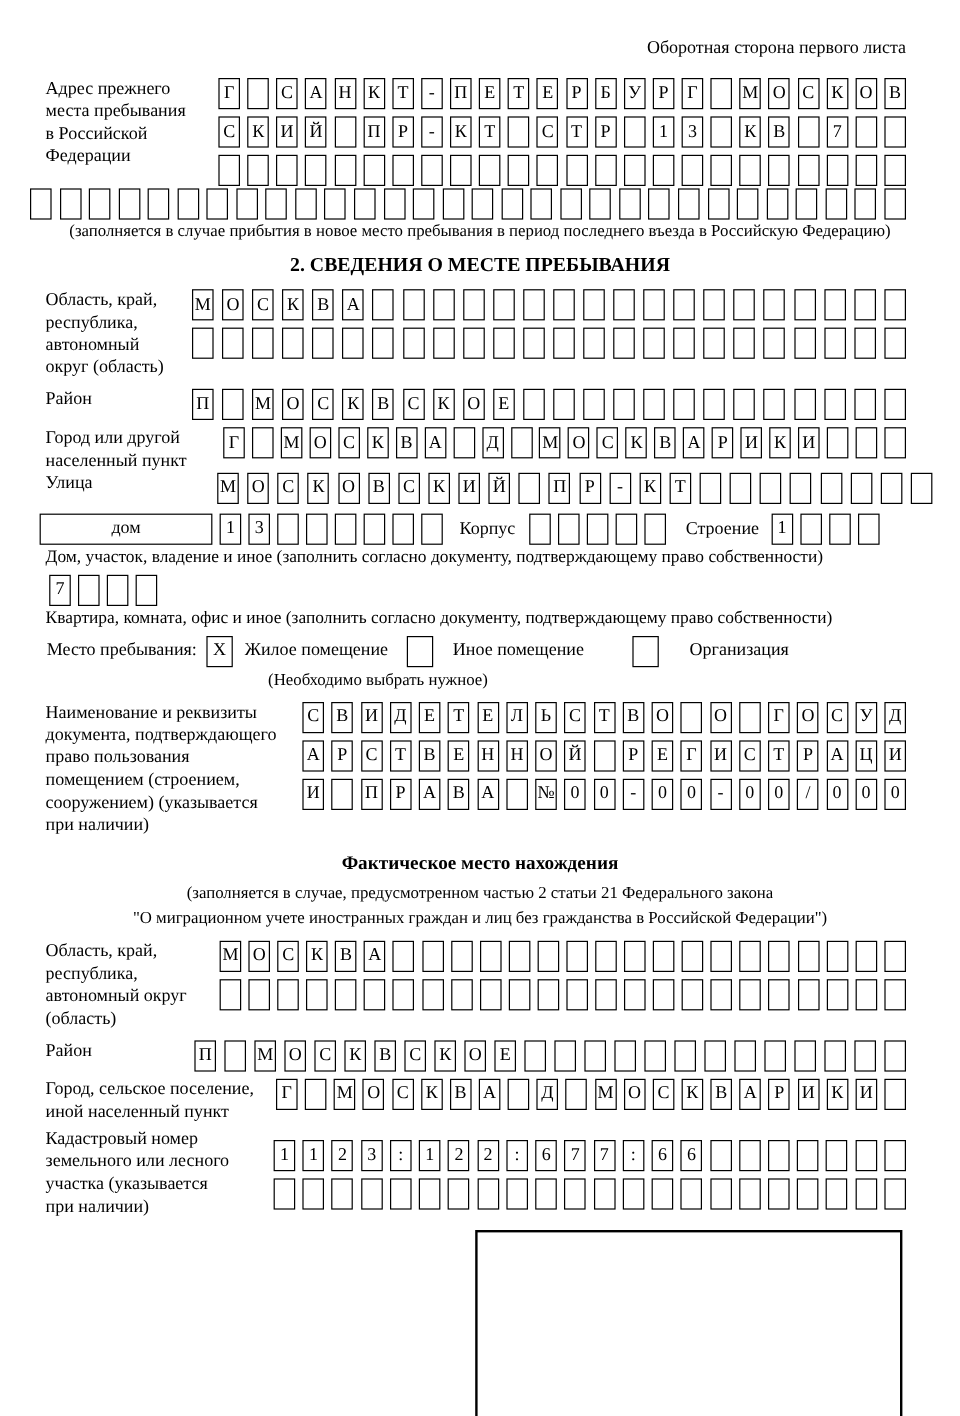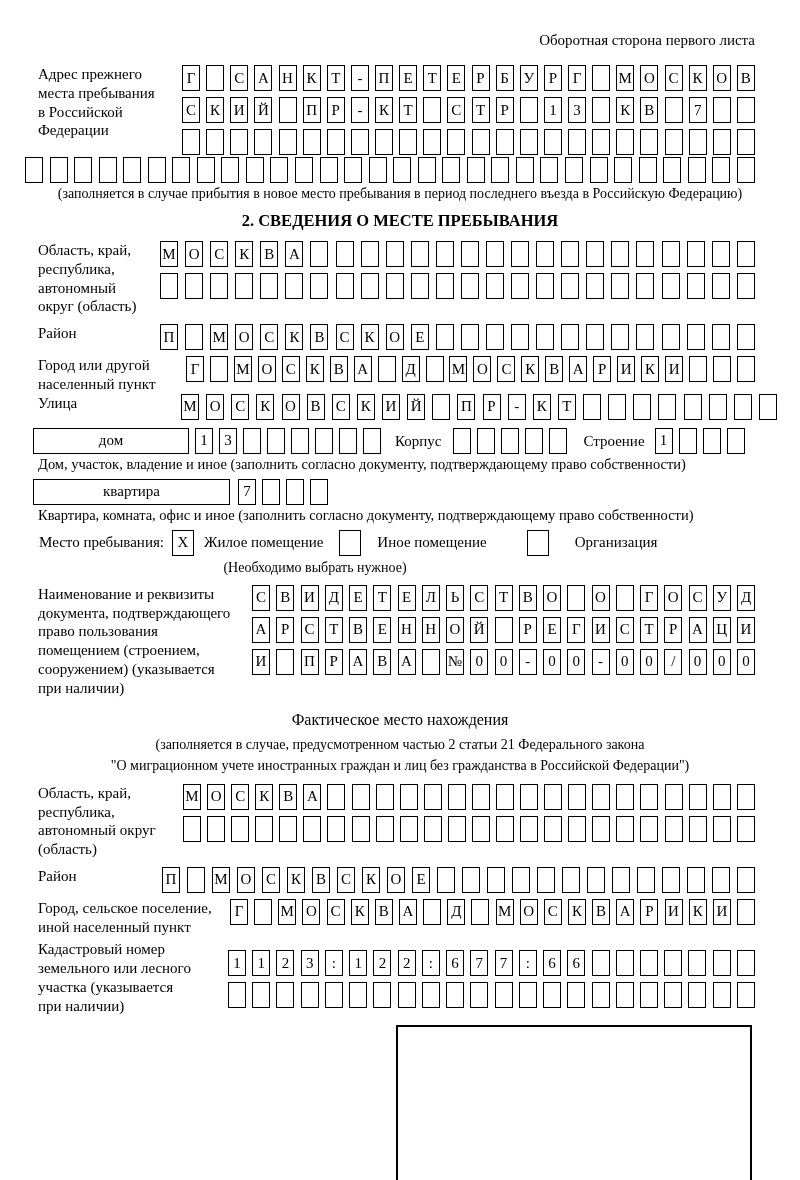--- a/index.html
+++ b/index.html
@@ -24,21 +24,21 @@
   .center{text-align:center;}
   .sec-title{font-weight:bold;font-size:16.5px;text-align:center;margin:8px 0 10px 0;}
   .widebox{
     box-sizing:border-box;border:1.5px solid #000;height:26px;flex:none;
     display:flex;align-items:center;justify-content:center;font-size:15px;background:#fff;
   }
   .cells{display:flex;gap:6px;flex:none;}
   .inline-label{flex:none;line-height:26px;}
   .cap{font-size:14.5px;margin:2px 0 6px 38px;}
   .stay-row{display:flex;align-items:center;padding-left:39px;margin-top:4px;}
-  .fact-title{font-weight:normal;font-size:16px;text-align:center;margin:14px 0 6px 0;}
+  .fact-title{font-weight:bold;font-size:16px;text-align:center;margin:14px 0 6px 0;}
   .law-note{text-align:center;font-size:14px;line-height:1.45;}
   .bigbox{
     box-sizing:border-box;margin:10px 0 0 396px;width:356px;height:174px;
     border:2px solid #000;background:#fff;
   }
   .mb0{margin-bottom:0;}
 </style>
 </head>
 <body>
 
@@ -312,21 +312,21 @@
       <span class="cell"></span>
       <span class="cell"></span>
       <span class="cell"></span>
       <span class="cell"></span>
       <span class="cell"></span>
       <span class="cell"></span>
     </div>
 </div>
 
 <div style="display:flex;align-items:center;margin:8px 0 0 33px;">
-  <div class="widebox" style="width:156px;">дом</div>
+  <div class="widebox" style="width:144px;">дом</div>
   <div class="cells" style="margin-left:6px;">
       <span class="cell">1</span>
       <span class="cell">3</span>
       <span class="cell"></span>
       <span class="cell"></span>
       <span class="cell"></span>
       <span class="cell"></span>
       <span class="cell"></span>
       <span class="cell"></span>
     </div>
@@ -342,21 +342,20 @@
   <div class="cells">
       <span class="cell">1</span>
       <span class="cell"></span>
       <span class="cell"></span>
       <span class="cell"></span>
     </div>
 </div>
 <div class="cap">Дом, участок, владение и иное (заполнить согласно документу, подтверждающему право собственности)</div>
 
 <div style="display:flex;align-items:center;margin:2px 0 0 33px;">
-  <div class="widebox" style="width:197px;">квартира</div>
   <div class="cells" style="margin-left:8px;">
       <span class="cell">7</span>
       <span class="cell"></span>
       <span class="cell"></span>
       <span class="cell"></span>
     </div>
 </div>
 <div class="cap">Квартира, комната, офис и иное (заполнить согласно документу, подтверждающему право собственности)</div>
 
 <div class="stay-row">

